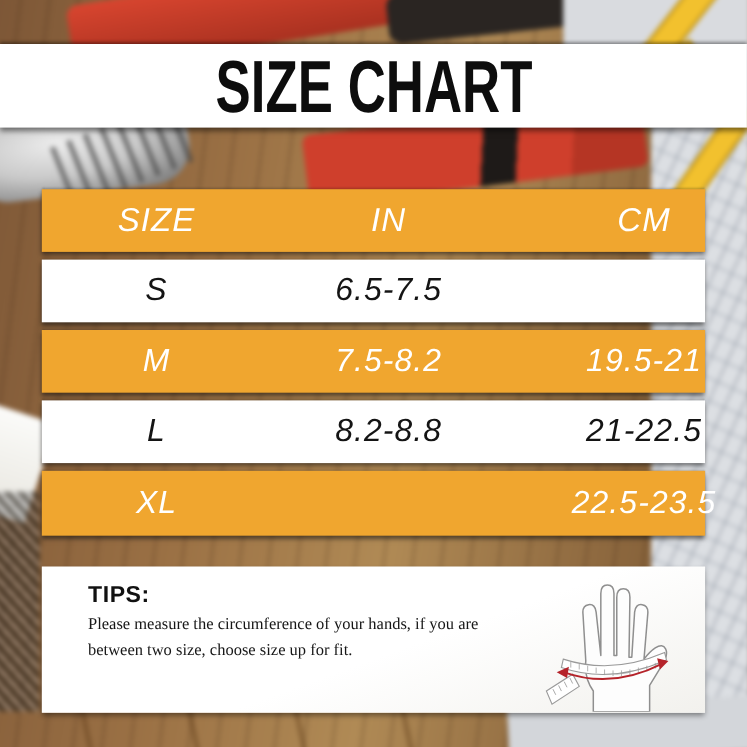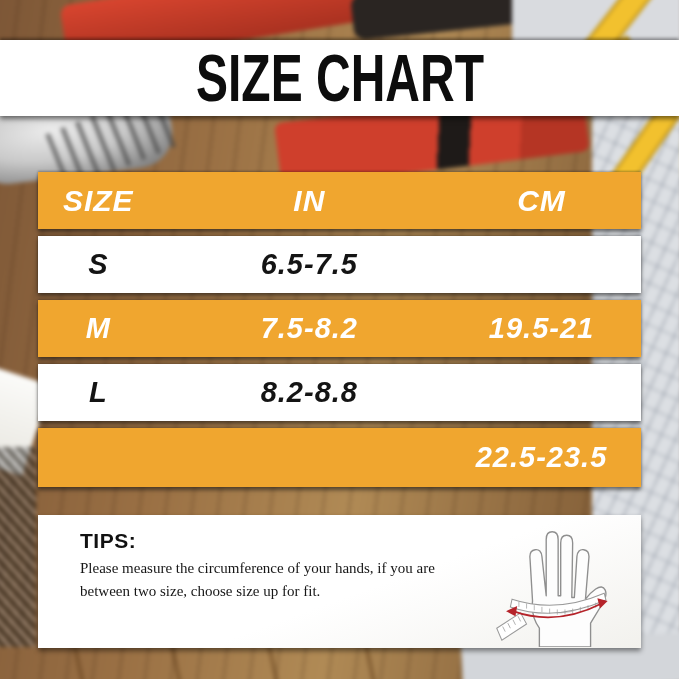--- a/index.html
+++ b/index.html
@@ -58,21 +58,21 @@
   }
   .t-row{
     position:relative;height:57px;
     box-shadow:0 3px 4px rgba(15,15,15,.55),0 -1px 2px rgba(15,15,15,.3);
   }
   .t-row.yellow{background:#f0a62f;color:#ffffff;}
   .t-row.white{background:#ffffff;color:#141414;}
   .t-row.xl{height:59px;}
   .cell{
     position:absolute;top:0;height:100%;display:flex;align-items:center;justify-content:center;
-    font-style:italic;font-weight:700;font-size:29px;letter-spacing:1px;white-space:nowrap;
+    font-style:italic;font-weight:400;font-size:29px;letter-spacing:1px;white-space:nowrap;padding-left:44px;
   }
   .cell.c1{left:0;width:20%;}
   .cell.c2{left:20%;width:50%;}
   .cell.c3{left:70%;width:27%;}
   .t-row.header .cell{font-size:30px;}
   .tips-box{
     position:absolute;left:38px;top:515px;width:603px;height:133px;
     background:linear-gradient(160deg,#ffffff 55%,#f2f1ed);
     box-shadow:0 3px 5px rgba(0,0,0,.45);
   }
@@ -124,22 +124,24 @@
       <span class="cell c2">6.5-7.5</span>
     </div>
     <div class="t-row yellow">
       <span class="cell c1">M</span>
       <span class="cell c2">7.5-8.2</span>
       <span class="cell c3">19.5-21</span>
     </div>
     <div class="t-row white">
       <span class="cell c1">L</span>
       <span class="cell c2">8.2-8.8</span>
+      <span class="cell c3">21-22.5</span>
     </div>
     <div class="t-row yellow xl">
+      <span class="cell c1">XL</span>
       <span class="cell c3">22.5-23.5</span>
     </div>
   </div>
 
   <div class="tips-box">
     <div class="tips-heading">TIPS:</div>
     <div class="tips-body">Please measure the circumference of your hands, if you are between two size, choose size up for fit.</div>
 
     <svg class="hand-illustration" viewBox="0 0 150 150" xmlns="http://www.w3.org/2000/svg">
 

